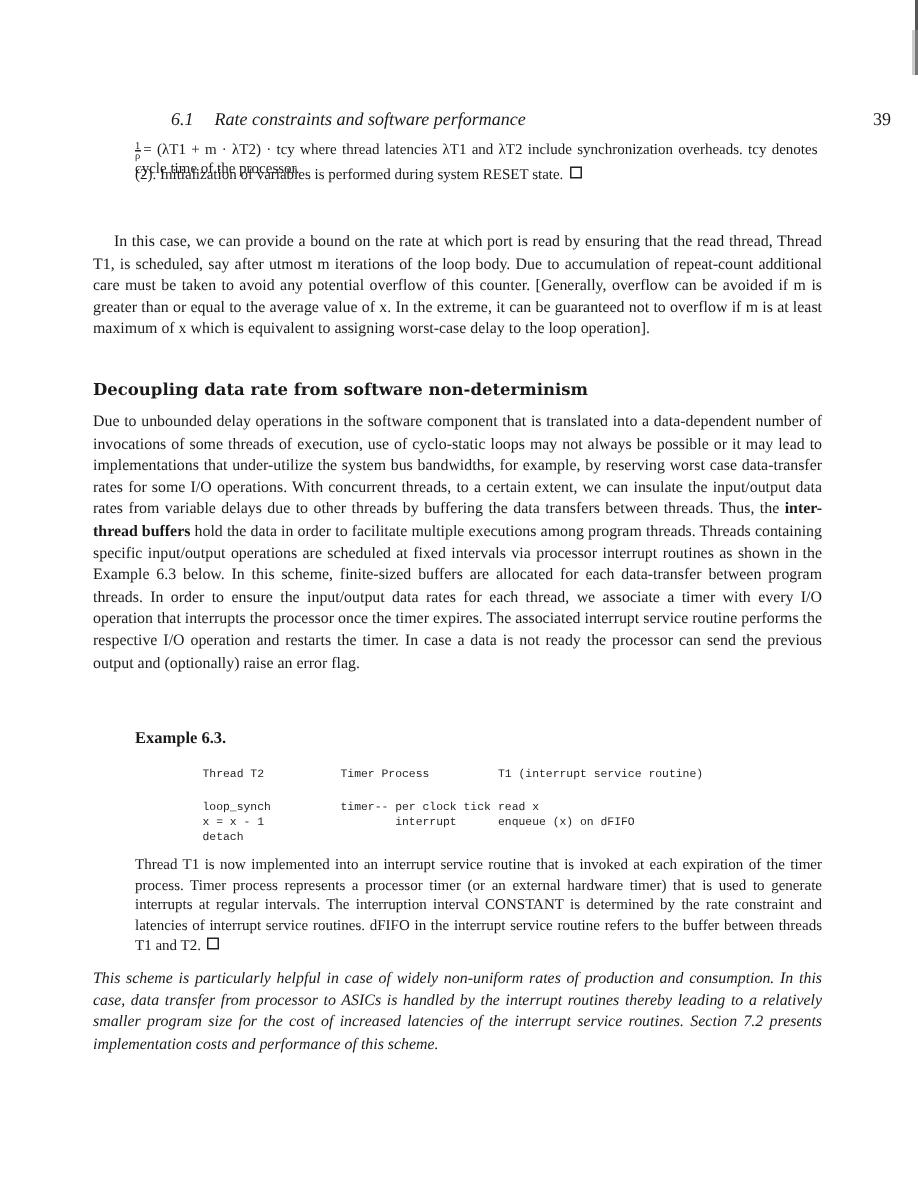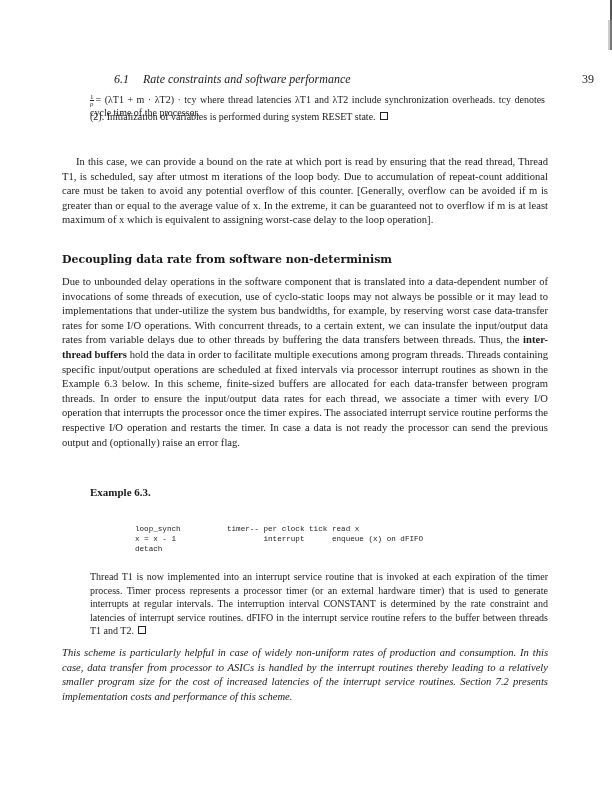--- a/index.html
+++ b/index.html
@@ -63,20 +63,25 @@
 
 <div class="blk sec">Decoupling data rate from software non-determinism</div>
 
 <div class="blk p2">
   <span>Due to unbounded delay operations in the software component that is translated into a data-dependent number of invocations of some threads of execution, use of cyclo-static loops may not always be possible or it may lead to implementations that under-utilize the system bus bandwidths, for example, by reserving worst case data-transfer rates for some I/O operations.   With concurrent threads, to a certain extent, we can insulate the input/output data rates from variable delays due to other threads by buffering the data transfers between threads. Thus, the </span><span class="b">inter-thread buffers</span><span> hold the data in order to facilitate multiple executions among program threads. Threads containing specific input/output operations are scheduled at fixed intervals via processor interrupt routines as shown in the Example 6.3 below. In this scheme, finite-sized buffers are allocated for each data-transfer between program threads. In order to ensure the input/output data rates for each thread, we associate a timer with every I/O operation that interrupts the processor once the timer expires. The associated interrupt service routine performs the respective I/O operation and restarts the timer. In case a data is not ready the processor can send the previous output and (optionally) raise an error flag.</span>
 </div>
 
 <div class="blk ex">Example 6.3.</div>
 
 <div class="code">
+  <div class="row">
+    <span class="c1">Thread T2</span>
+    <span class="c2">Timer Process</span>
+    <span>T1 (interrupt service routine)</span>
+  </div>
   <div class="gap"></div>
   <div class="row">
     <span class="c1">loop_synch</span>
     <span class="c2">timer-- per clock tick</span>
     <span>read x</span>
   </div>
   <div class="row">
     <span class="c1">x = x - 1</span>
     <span class="c2">        interrupt</span>
     <span>enqueue (x) on dFIFO</span>

